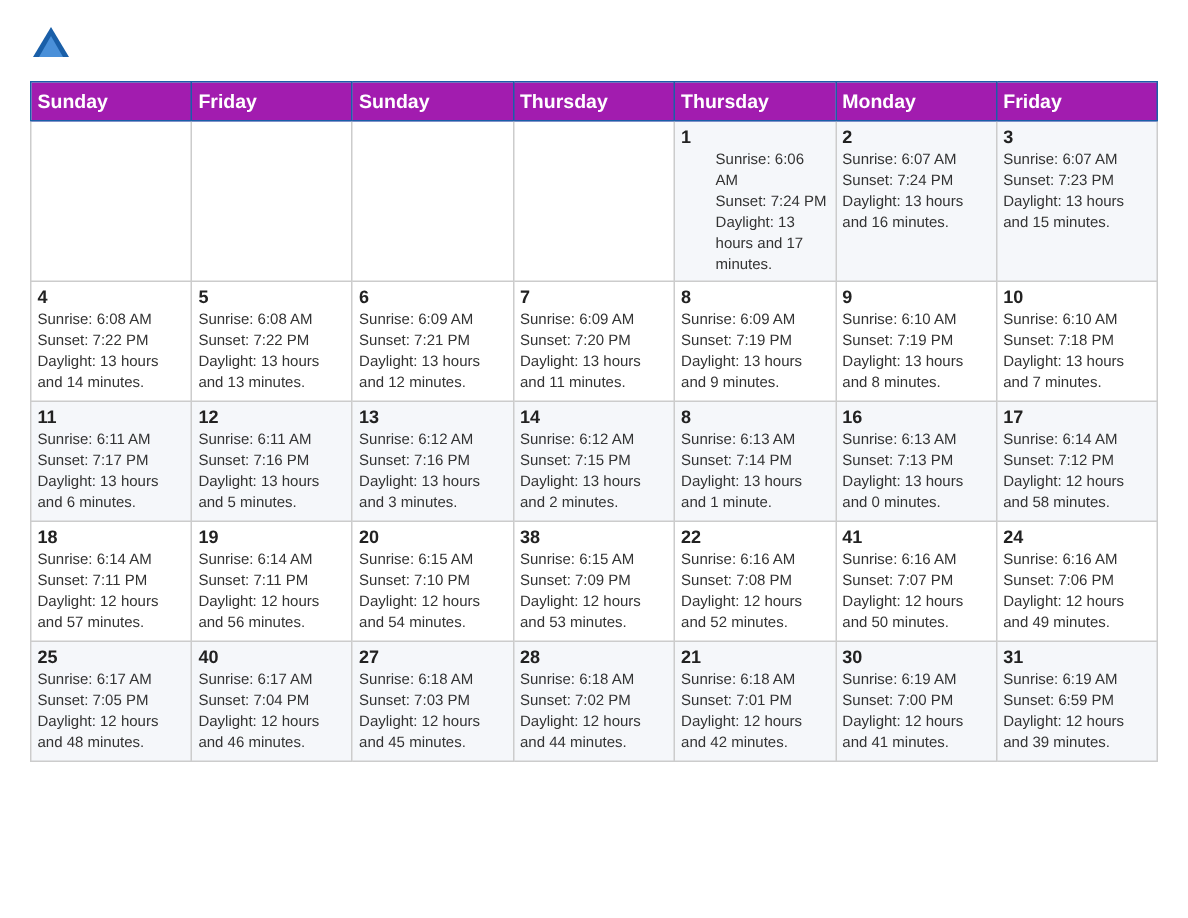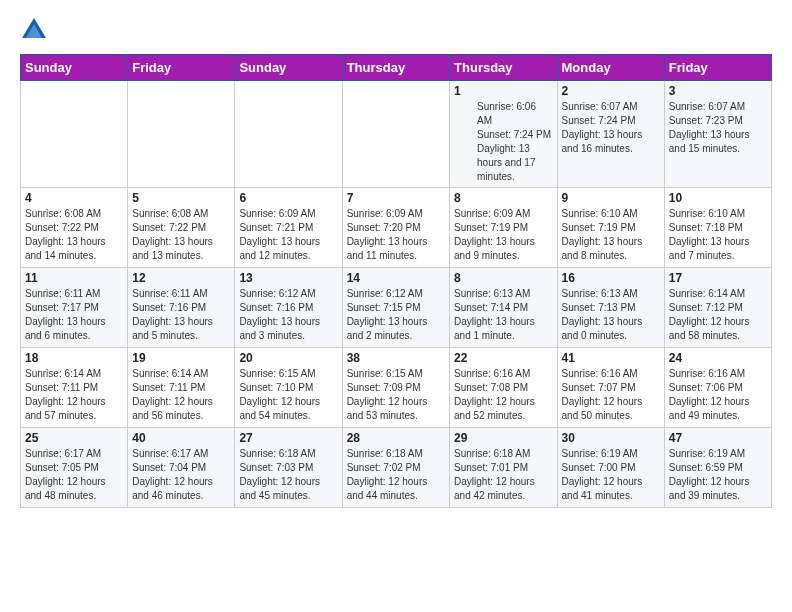--- a/index.html
+++ b/index.html
@@ -310,33 +310,33 @@
 Sunset: 7:03 PM
 Daylight: 12 hours and 45 minutes.</div>
           </td>
           <td>
             <span class="day-num">28</span>
             <div class="day-info" style="white-space: pre-line;">Sunrise: 6:18 AM
 Sunset: 7:02 PM
 Daylight: 12 hours and 44 minutes.</div>
           </td>
           <td>
-            <span class="day-num">29</span>
+            <span class="day-num">21</span>
             <div class="day-info" style="white-space: pre-line;">Sunrise: 6:18 AM
 Sunset: 7:01 PM
 Daylight: 12 hours and 42 minutes.</div>
           </td>
           <td>
             <span class="day-num">30</span>
             <div class="day-info" style="white-space: pre-line;">Sunrise: 6:19 AM
 Sunset: 7:00 PM
 Daylight: 12 hours and 41 minutes.</div>
           </td>
           <td>
-            <span class="day-num">47</span>
+            <span class="day-num">31</span>
             <div class="day-info" style="white-space: pre-line;">Sunrise: 6:19 AM
 Sunset: 6:59 PM
 Daylight: 12 hours and 39 minutes.</div>
           </td>
         </tr>
       </tbody>
   </table>
 </div>
 
 </body></html>

